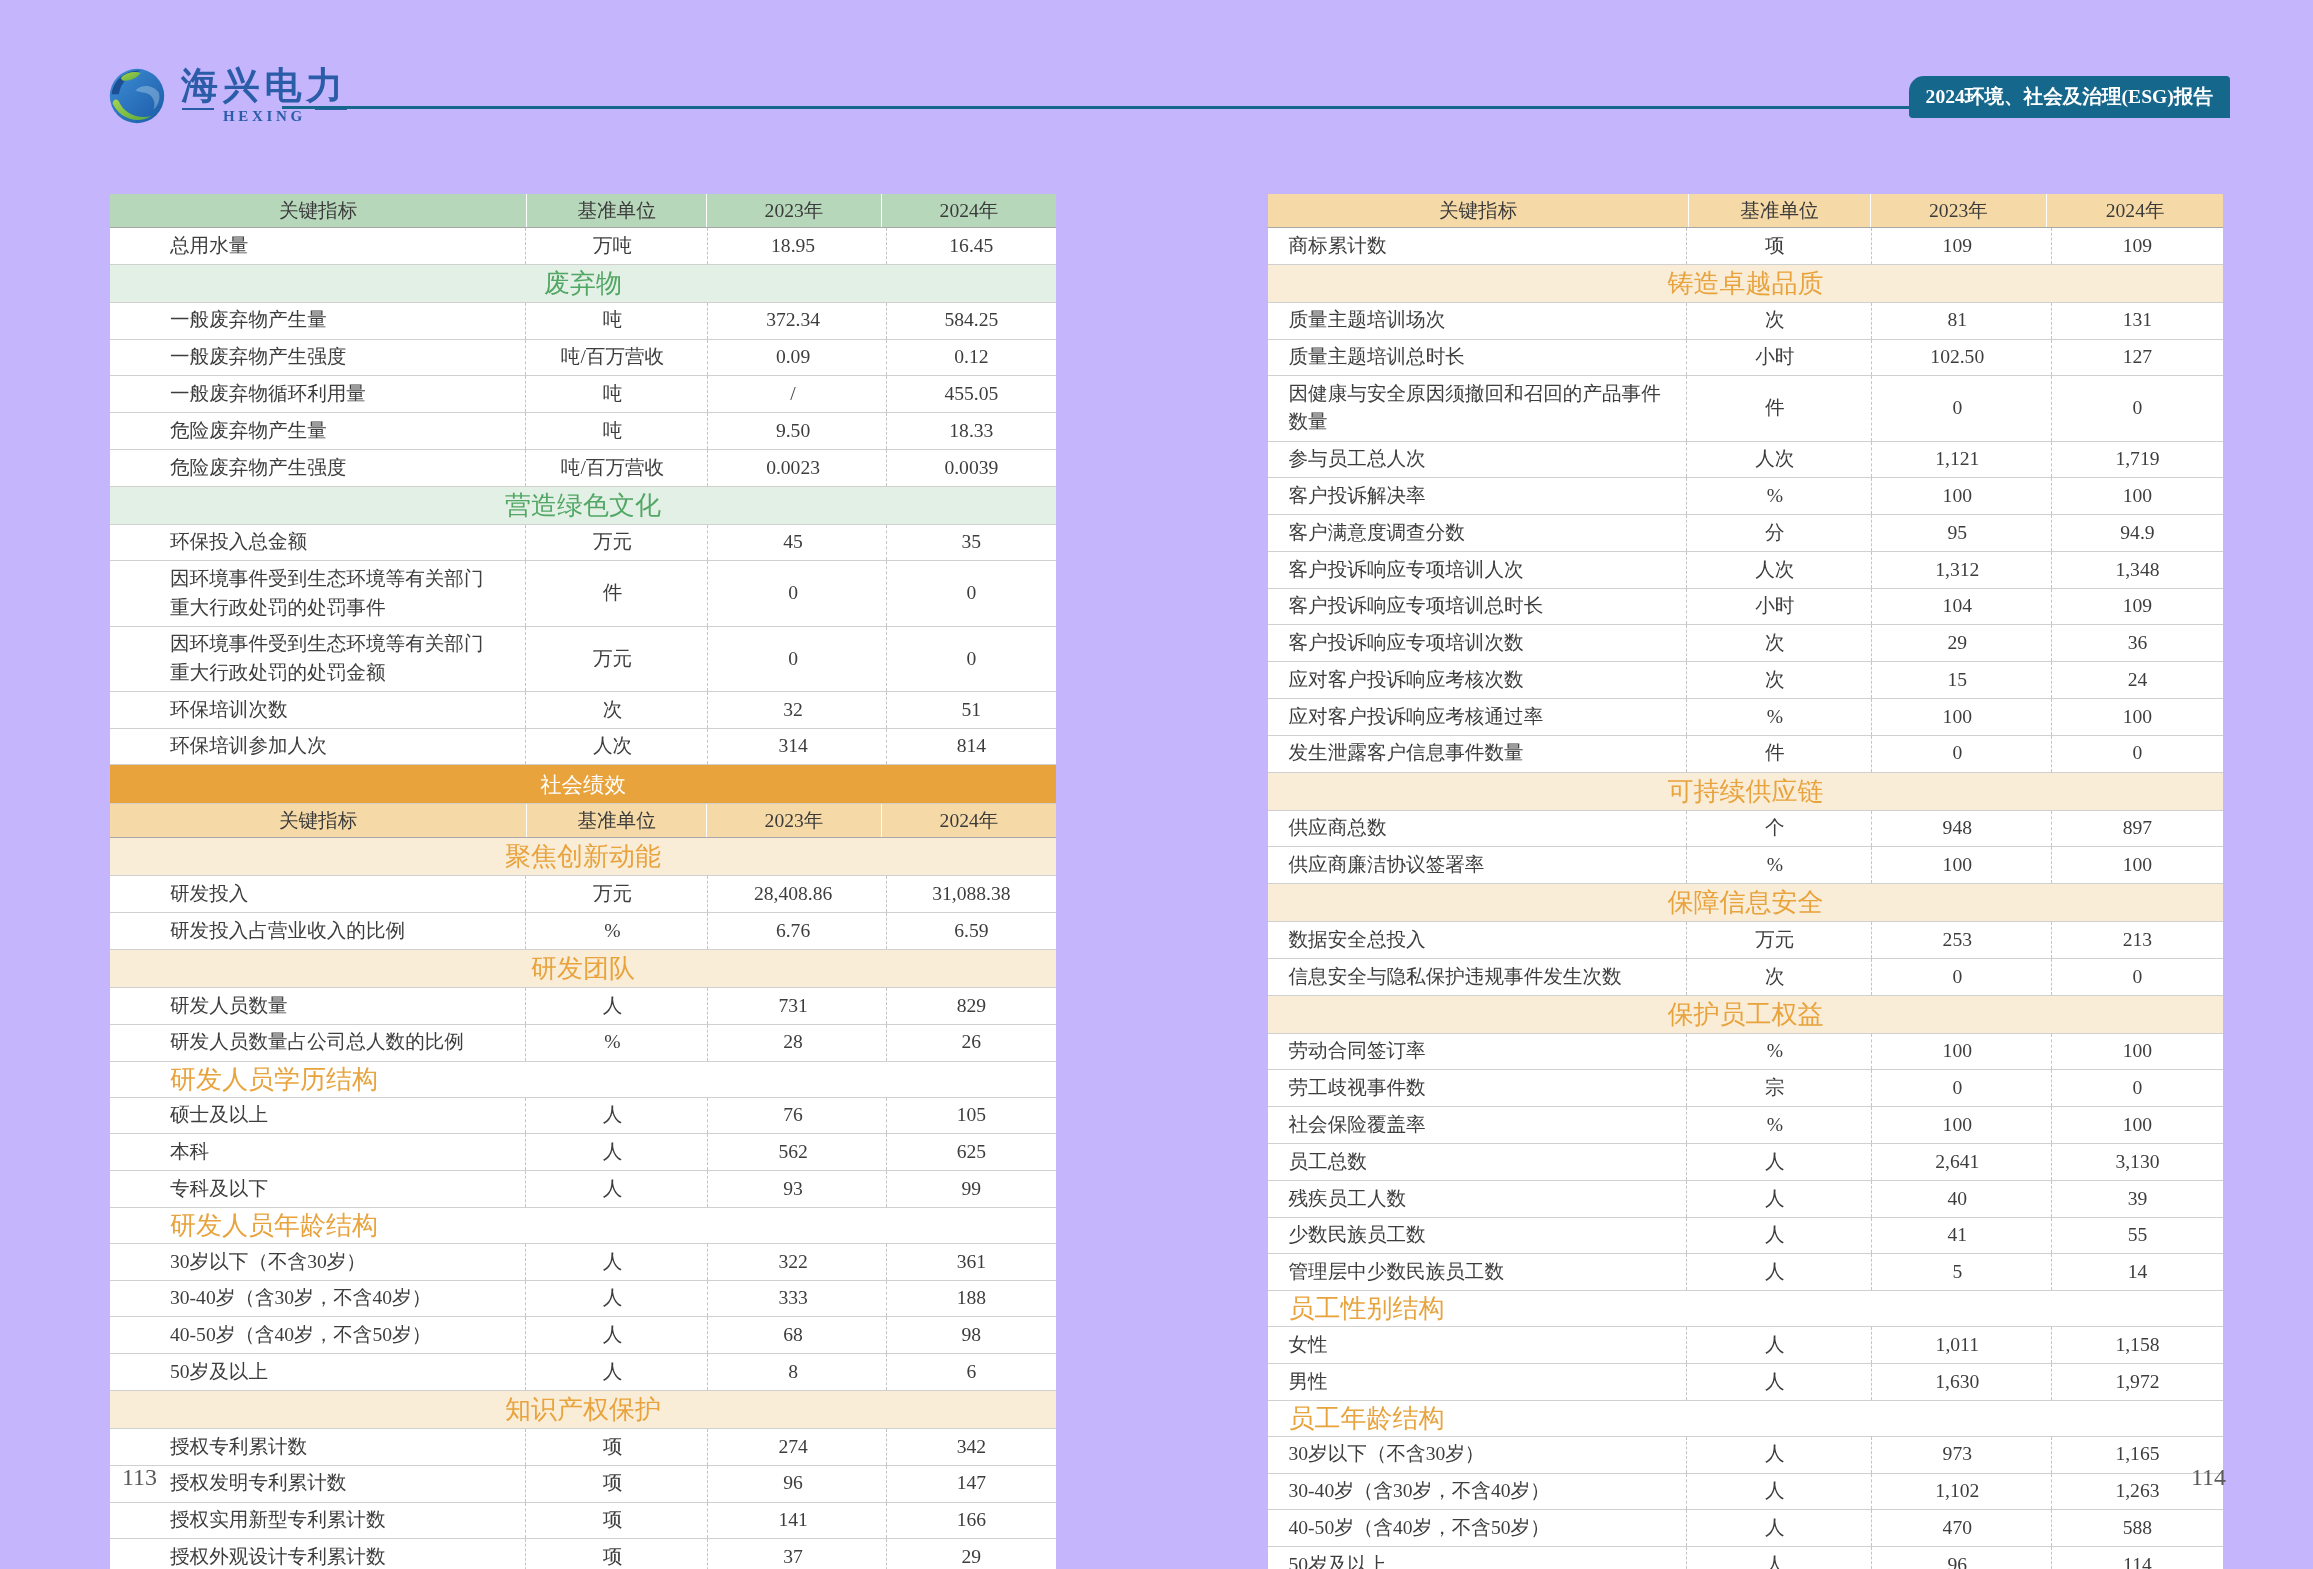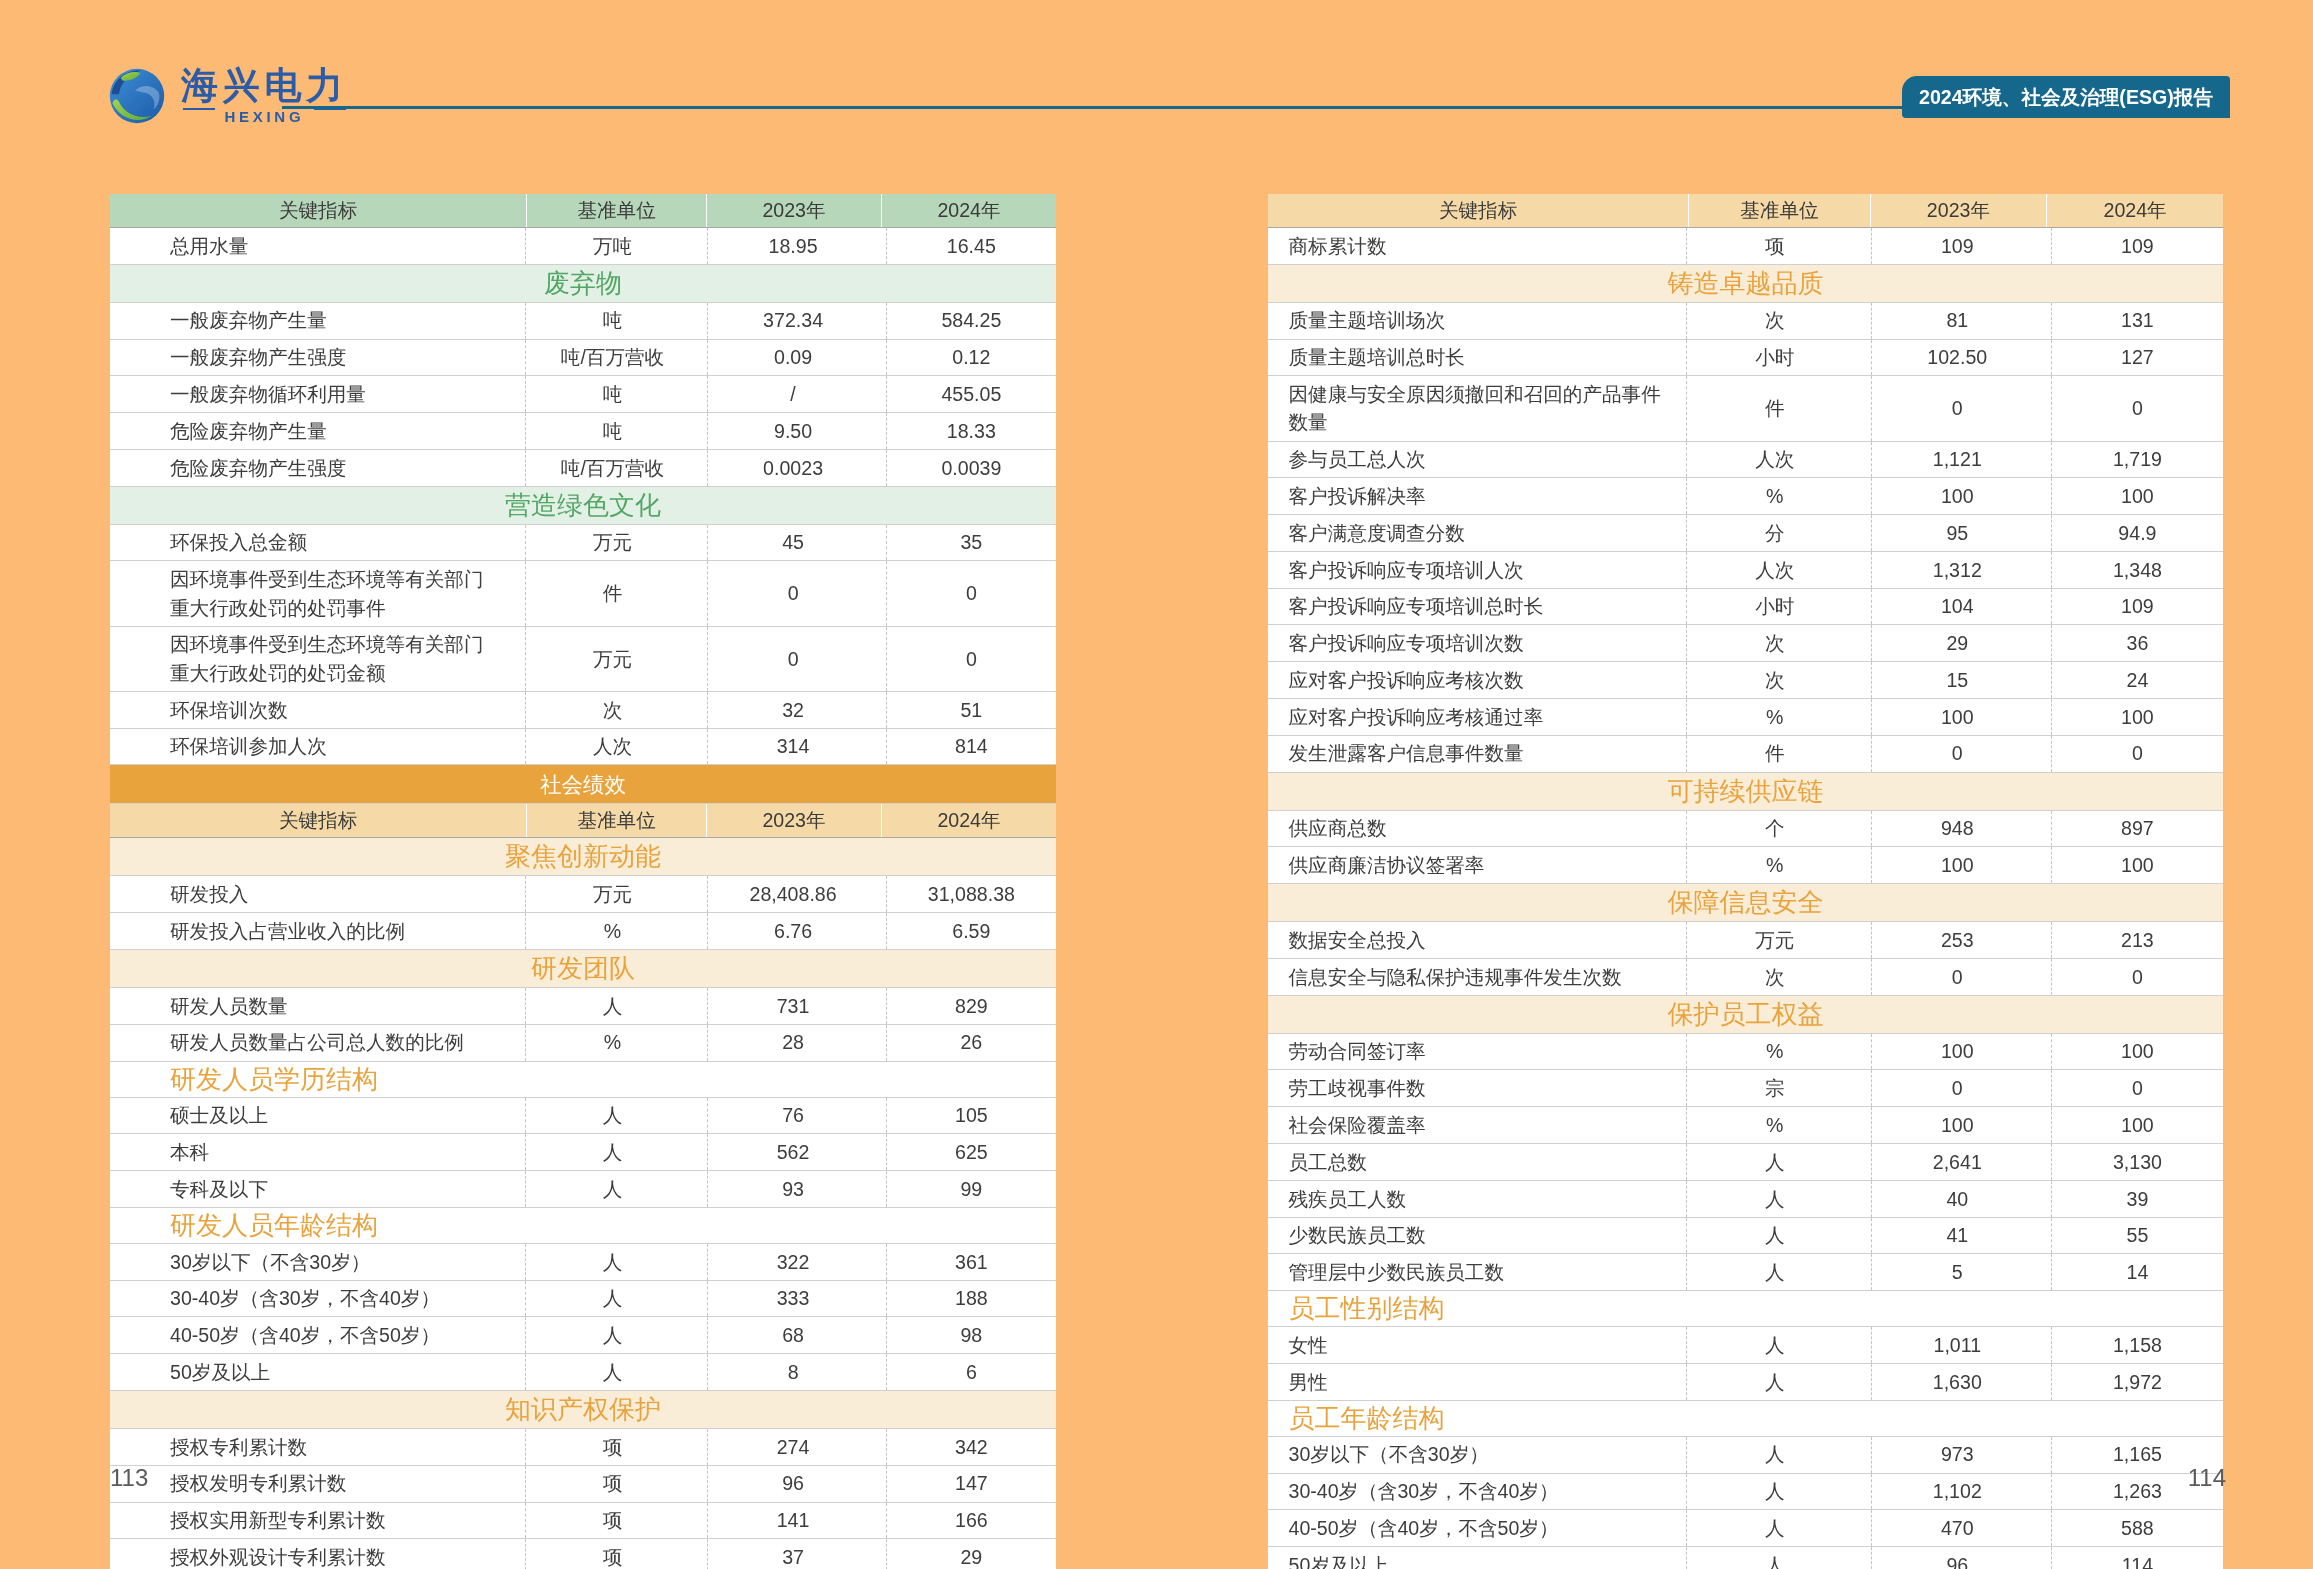--- a/index.html
+++ b/index.html
@@ -1,17 +1,17 @@
 <!DOCTYPE html>
 <html style="--teal: #15678C; --logo-blue: #2B5CA8; --logo-green: #7DBE3F; --green-header: #B7D7BB; --green-band: #E3F0E5; --green-text: #52A765; --orange-banner: #E8A33C; --orange-header: #F5D9A6; --orange-band: #FAEDD8; --orange-text: #E8A33D;font-size:15px"><head>
 <meta charset="utf-8">
 <style>
   html,body{margin:0;padding:0;background:#fff;}
-  .page{position:relative;width:2314px;height:1570px;background:#fdba74;overflow:hidden;
-        font-family:Liberation Sans, sans-serif;color:#3d3d3d;}
+  .page{position:relative;width:2314px;height:1570px;background:#c4b5fd;overflow:hidden;
+        font-family:Liberation Serif, serif;color:#3d3d3d;}
 
   
   .logo{position:absolute;left:108px;top:67px;display:flex;align-items:center;gap:15px;}
   .logo svg{display:block;}
   .logo-txt{display:flex;flex-direction:column;align-items:center;}
   .logo-cn{font-size:37px;font-weight:bold;color:var(--logo-blue);letter-spacing:4.7px;line-height:1.05;}
   .logo-en{display:flex;align-items:flex-start;gap:9.3px;color:var(--logo-blue);font-weight:bold;
            font-size:15px;letter-spacing:3.7px;margin-top:1.9px;}
   .logo-en i{display:block;width:32px;height:1.9px;background:var(--logo-blue);}
   .header-line{position:absolute;left:282px;right:84px;top:106px;height:2.8px;background:var(--teal);}
@@ -46,21 +46,21 @@
   .tbl-right .cell.lbl{padding-left:20.5px;}
 
   .band{width:100%;display:flex;align-items:center;justify-content:center;font-size:26px;}
   .sec-band{color:var(--green-text);}
   .trow.sec.orange .sec-band{color:var(--orange-text);}
   .banner-band{color:#ffffff;font-size:21.4px;}
   .sub-band{justify-content:flex-start;padding-left:60px;color:var(--orange-text);box-sizing:border-box;}
   .tbl-right .sub-band{padding-left:20.5px;}
 
   
-  .pgnum{position:absolute;top:1464px;font-size:24px;color:#5a5a5a;}
+  .pgnum{position:absolute;top:1464px;font-size:24px;color:#5a5a5a;margin-left:12px;}
   .pg-left{left:110px;}
   .pg-right{right:88px;}
 </style>
 </head>
 <body>
 
 <div class="page">
 
   <div class="logo">
     <svg width="58" height="58" viewBox="0 0 64 64">

